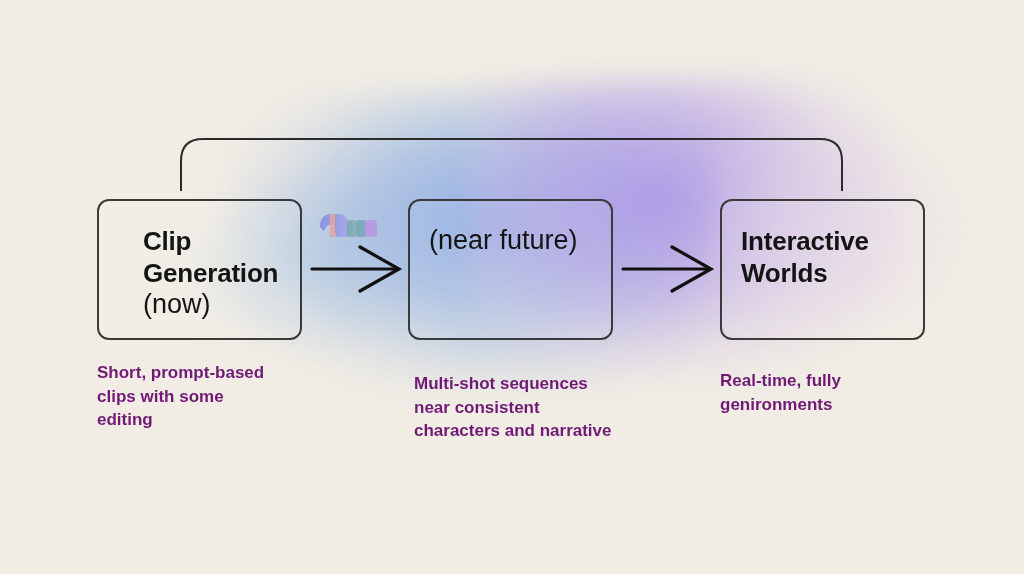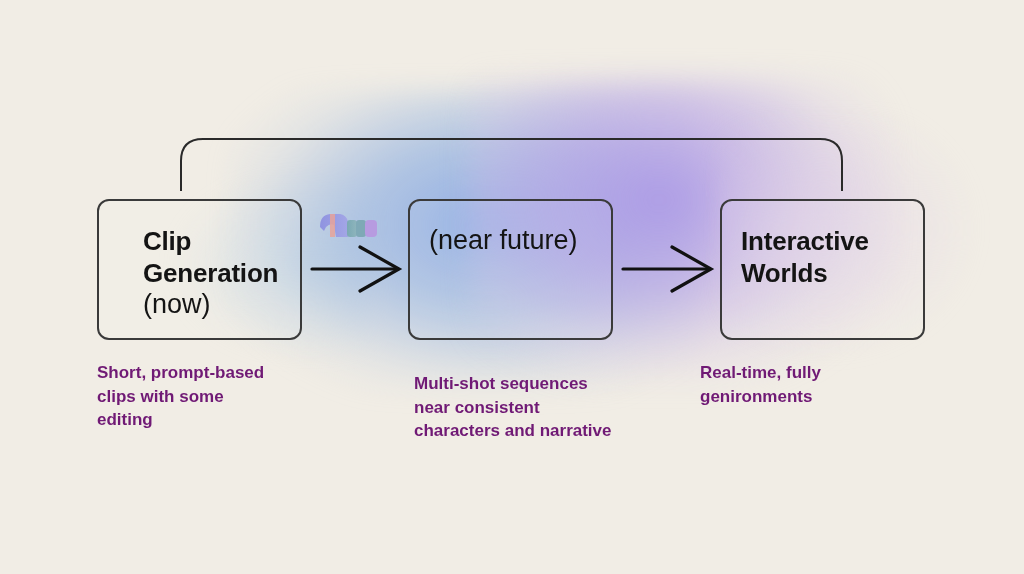--- a/index.html
+++ b/index.html
@@ -148,16 +148,16 @@
   <span>clips with some</span>
   <span>editing</span>
 </div>
 
 <div class="desc" style="left:414px;margin-top:11px;">
   <span>Multi-shot sequences</span>
   <span>near consistent</span>
   <span>characters and narrative</span>
 </div>
 
-<div class="desc" style="left:700px;">
+<div class="desc" style="left:720px;margin-top:8px;">
   <span>Real-time, fully</span>
   <span>genironments</span>
 </div>
 
 </body></html>

